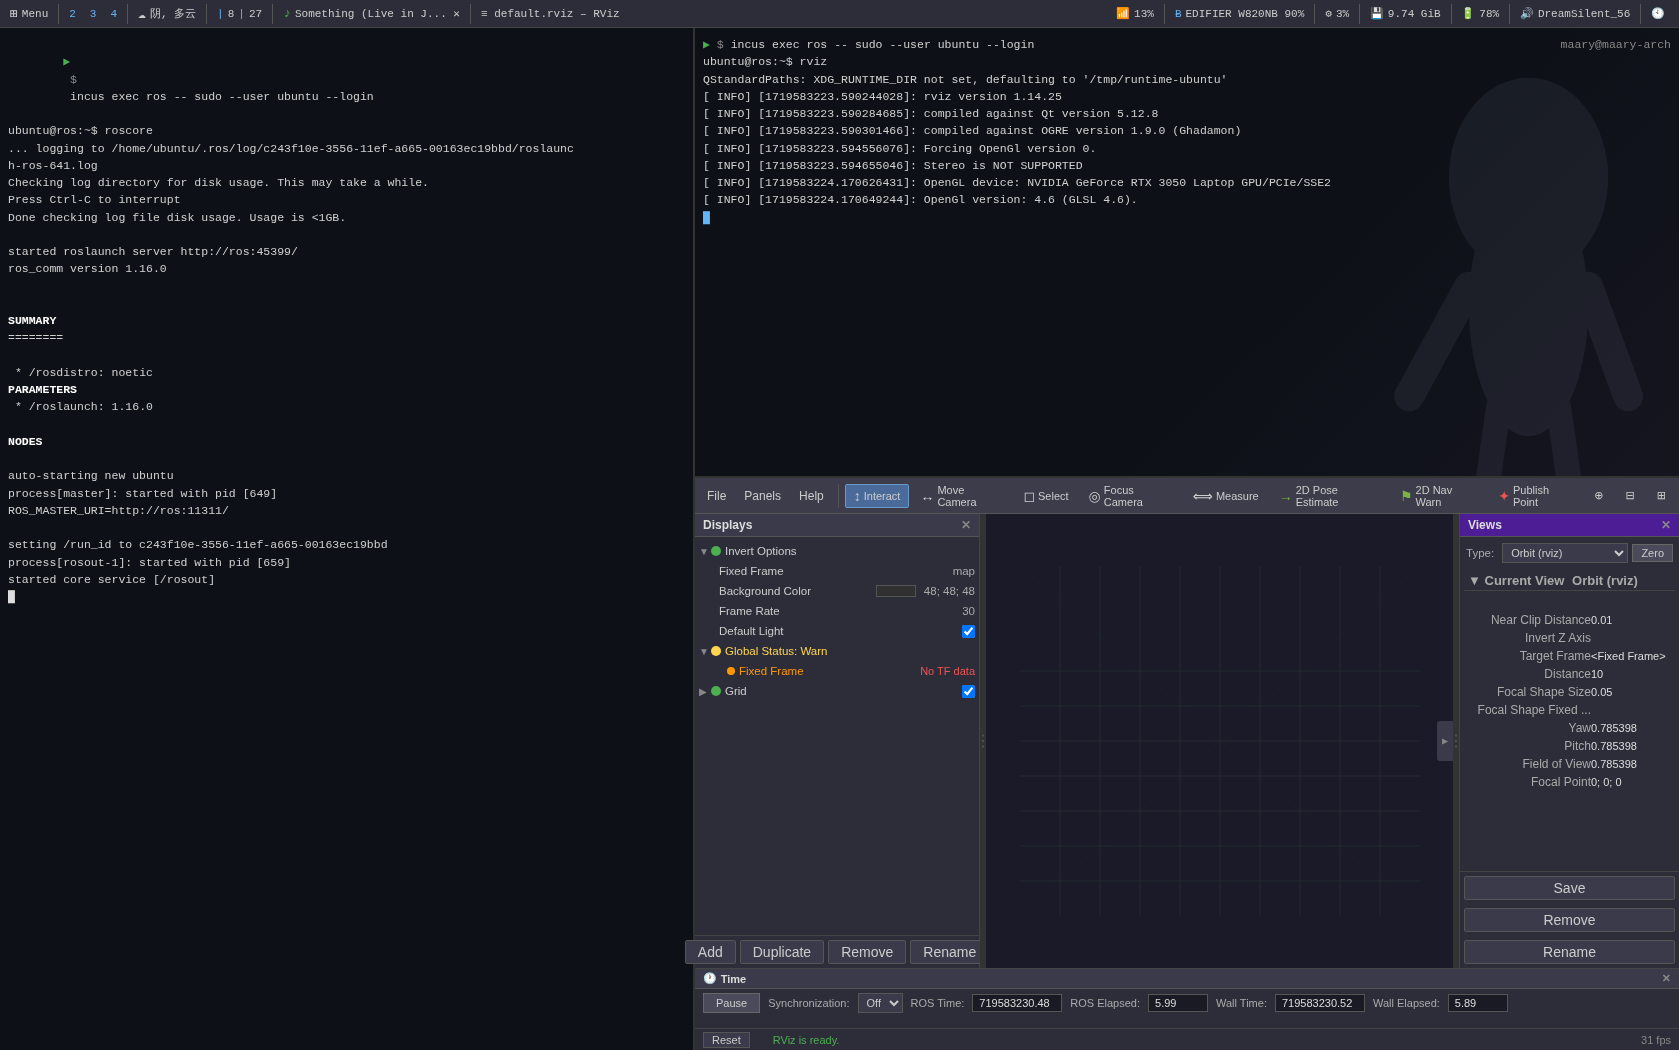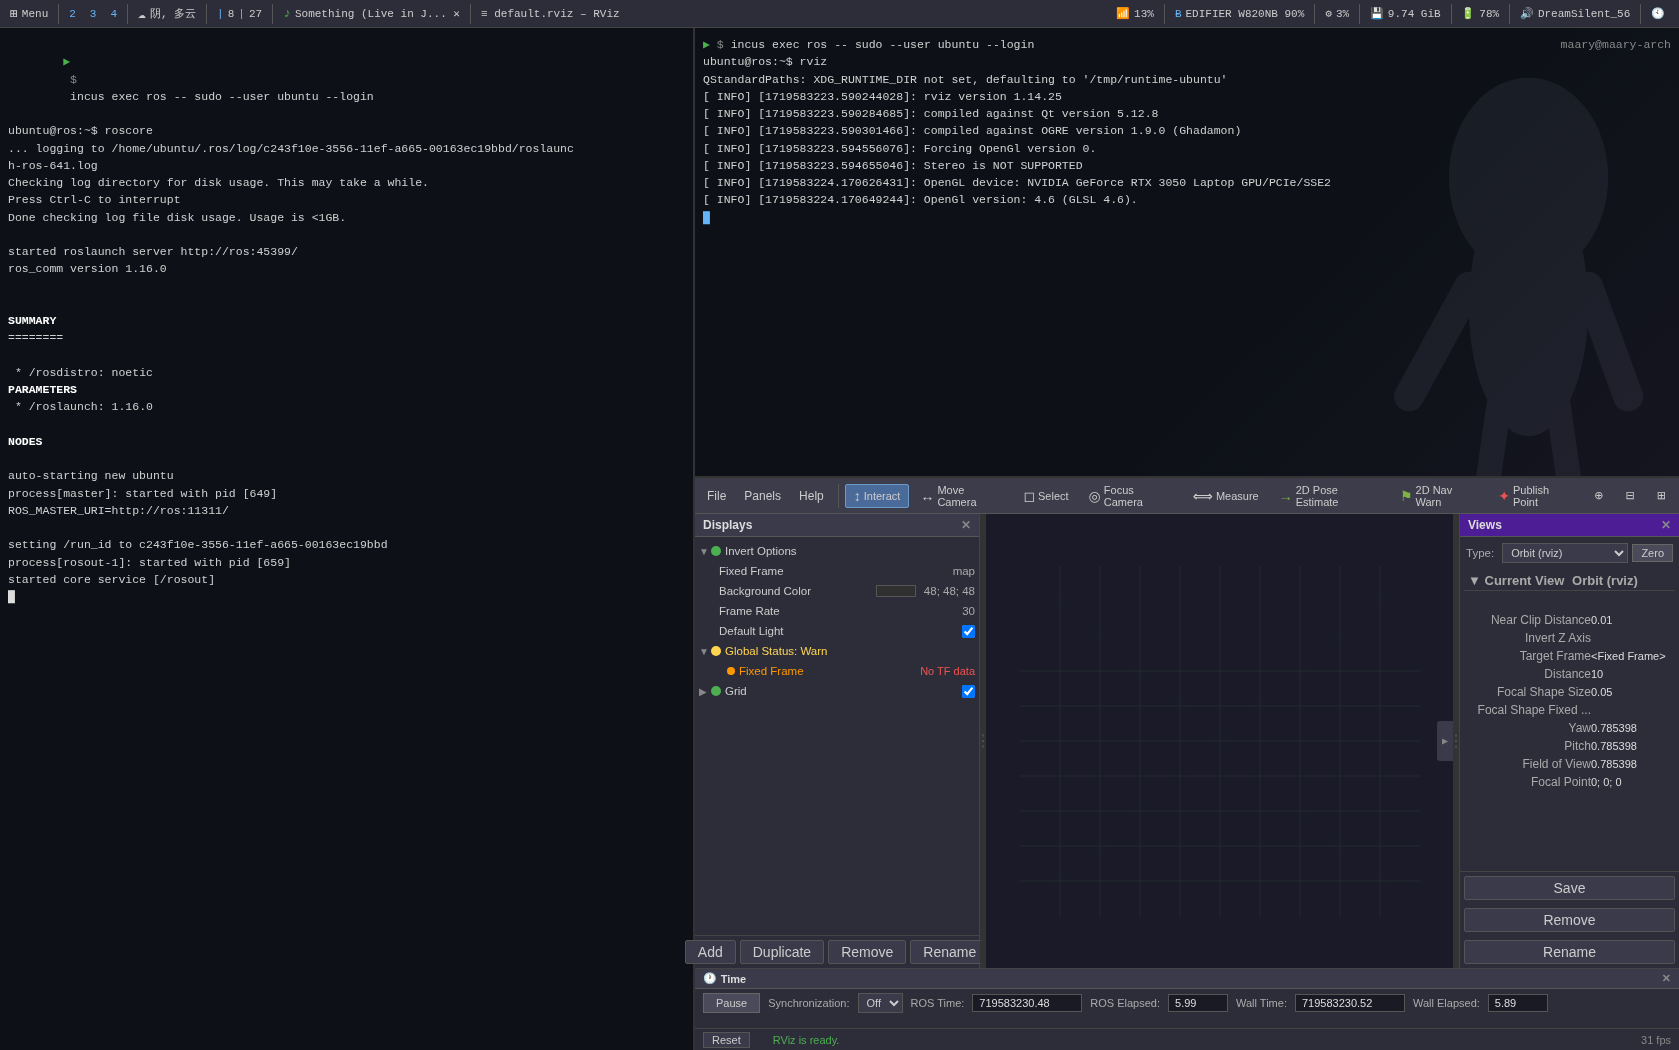--- a/index.html
+++ b/index.html
@@ -332,21 +332,21 @@
       border: 1px solid #555;
       padding: 2px 4px;
       font-size: 11px;
     }
     .time-field {
       background: #1a1a24;
       color: #ddd;
       border: 1px solid #555;
       padding: 2px 6px;
       font-size: 11px;
-      width: 110px;
+      width: 90px;
     }
     #status-bar {
       height: 22px;
       background: #2d2d3a;
       border-top: 1px solid #444;
       display: flex;
       align-items: center;
       padding: 0 8px;
       gap: 23px;
       font-family: sans-serif;

